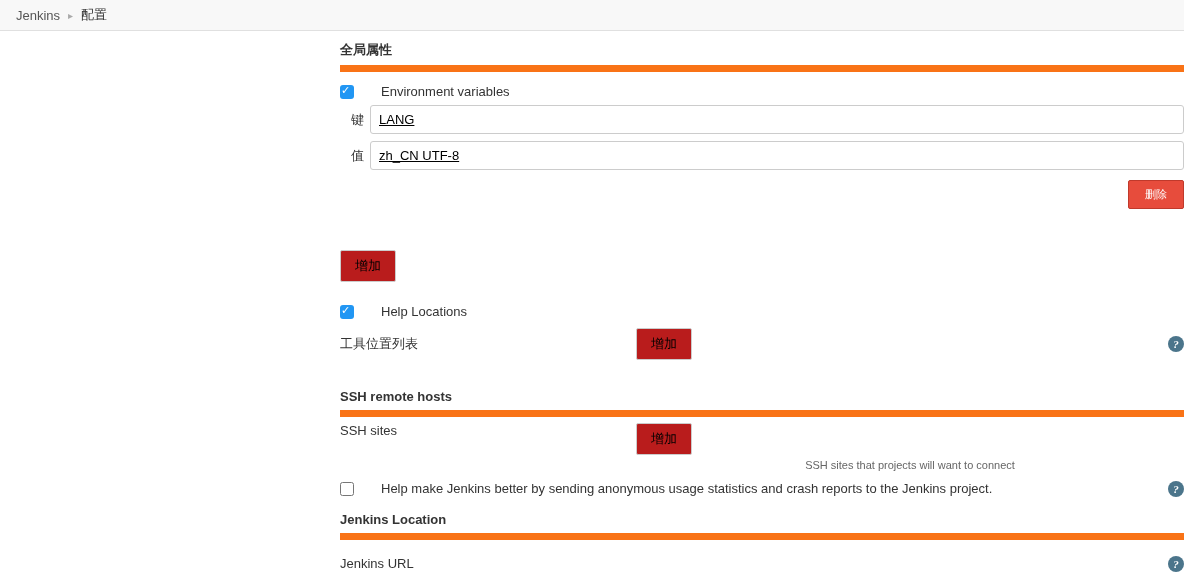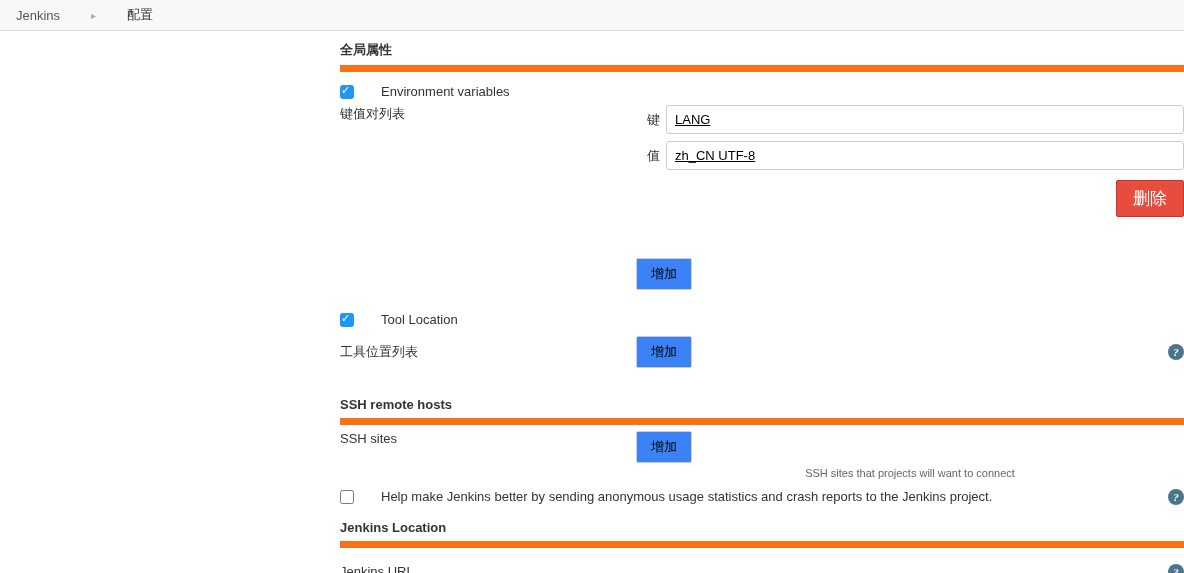--- a/index.html
+++ b/index.html
@@ -1,34 +1,34 @@
 <!DOCTYPE html>
 <html><head>
 <meta charset="utf-8">
 <style>
 * { box-sizing: border-box; margin: 0; padding: 0; }
 body { font-family: "Helvetica Neue", Helvetica, Arial, sans-serif; font-size: 13px; color: #333; background: #fff; }
-.breadcrumb { background: #f8f8f8; border-bottom: 1px solid #e0e0e0; padding: 6px 16px; display: flex; align-items: center; gap: 31px; }
+.breadcrumb { background: #f8f8f8; border-bottom: 1px solid #e0e0e0; padding: 6px 16px; display: flex; align-items: center; gap: 8px; }
 .breadcrumb a { color: #555; text-decoration: none; }
 .bc-sep { color: #aaa; font-size: 10px; }
 .main { padding: 0 0 40px 0; }
 .form-container { max-width: 1170px; margin-left: 340px; }
 .section-header { font-weight: bold; padding: 10px 0 6px 0; border-bottom: 7px solid #f97316; margin-bottom: 6px; }
 .row { display: flex; align-items: center; padding: 3px 0; position: relative; }
 .row-cb { display: flex; align-items: center; gap: 27px; padding: 6px 0; }
 input[type="checkbox"], input[type="radio"] { width: 14px; height: 14px; cursor: pointer; }
 input[type="checkbox"].blue { appearance: none; background: #2196f3; border-radius: 3px; position: relative; }
 input[type="checkbox"].blue:checked::after { content: '✓'; color: #fff; position: absolute; font-size: 11px; top: -1px; left: 1px; }
 .label-col { width: 296px; padding: 4px 0; }
 .kv-row { display: flex; align-items: center; margin-bottom: 7px; }
 .kv-label { width: 24px; text-align: right; margin-right: 6px; }
 .kv-input-wrap { flex: 1; }
 input[type="text"], .text-input { width: 100%; padding: 6px 8px; border: 1px solid #ccc; border-radius: 3px; font-size: 13px; background: #fff; text-decoration: underline; }
-.btn { background: #3b82f6; border: 1px solid #ccc; padding: 6px 14px; cursor: pointer; font-size: 13px; border-radius: 2px; }
-.btn-danger { background: #e74c3c; color: #fff; border: 1px solid #c0392b; padding: 6px 16px; cursor: pointer; font-size: 17px; border-radius: 2px; }
+.btn { background: #b91c1c; border: 1px solid #ccc; padding: 6px 14px; cursor: pointer; font-size: 13px; border-radius: 2px; }
+.btn-danger { background: #e74c3c; color: #fff; border: 1px solid #c0392b; padding: 6px 16px; cursor: pointer; font-size: 11px; border-radius: 2px; }
 .help-icon { width: 16px; height: 16px; border-radius: 50%; background: #4b758b; color: #fff; display: inline-flex; align-items: center; justify-content: center; font-size: 11px; font-weight: bold; cursor: pointer; font-family: Georgia, serif; font-style: italic; }
 .help-right { position: absolute; right: 0; }
 .env-block { display: flex; }
 .env-left { width: 296px; }
 .env-right { flex: 1; }
 .full-input-row { display: flex; align-items: center; }
 .full-input-row .label-col { width: 296px; }
 .full-input-row .input-wrap { flex: 1; margin-right: 24px; }
 .small-gray { color: #666; font-size: 11px; text-align: center; margin: 4px 0; }
 .delete-row { display: flex; justify-content: flex-end; margin-bottom: 8px; }
@@ -46,21 +46,20 @@
   <div class="form-container">
 
     <div class="section-header">全局属性</div>
 
     <div class="row-cb">
       <input type="checkbox" class="blue" checked="" style="">
       <span>Environment variables</span>
     </div>
 
     <div class="env-block">
-      <div class="env-left">键值对列表</div>
       <div class="env-right">
         <div class="kv-row">
           <div class="kv-label">键</div>
           <div class="kv-input-wrap">
             <input type="text" class="text-input" value="LANG" style="">
           </div>
         </div>
         <div class="kv-row">
           <div class="kv-label">值</div>
           <div class="kv-input-wrap">
@@ -75,21 +74,21 @@
         <div>
           <button class="btn">增加</button>
         </div>
       </div>
     </div>
 
     <div style="height:16px;"></div>
 
     <div class="row-cb">
       <input type="checkbox" class="blue" checked="" style="">
-      <span>Tool Location</span>
+      <span>Help Locations</span>
     </div>
 
     <div class="env-block row">
       <div class="env-left">工具位置列表</div>
       <div class="env-right">
         <button class="btn">增加</button>
       </div>
       <span class="help-icon help-right">?</span>
     </div>
 

